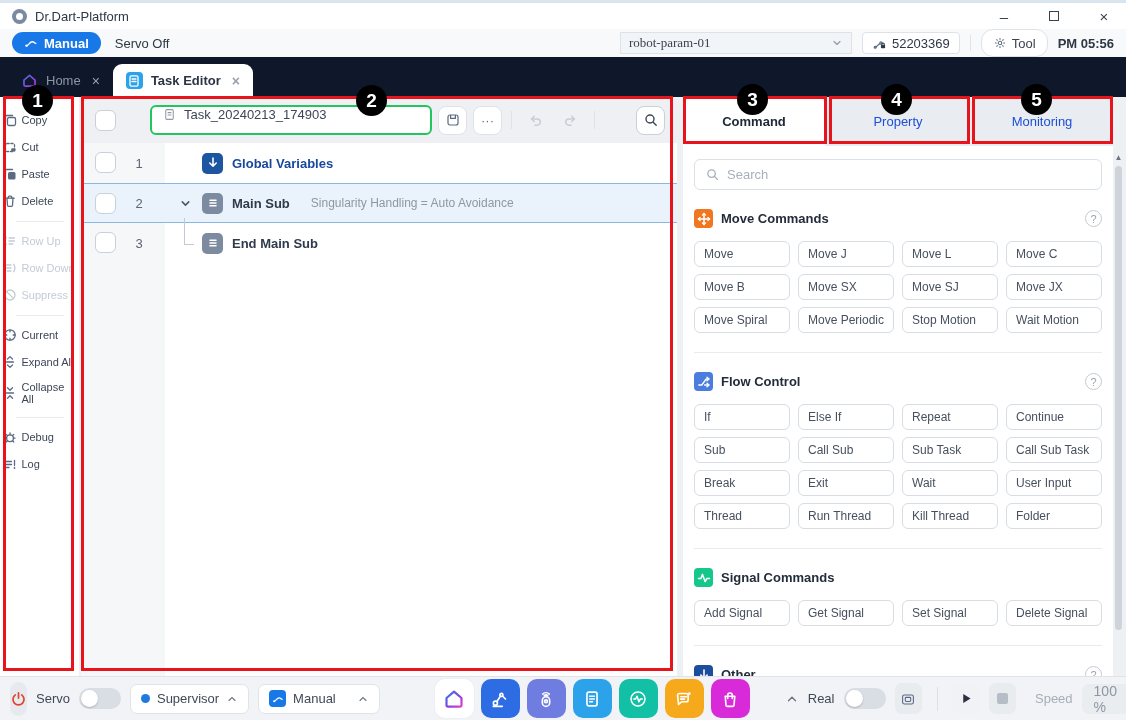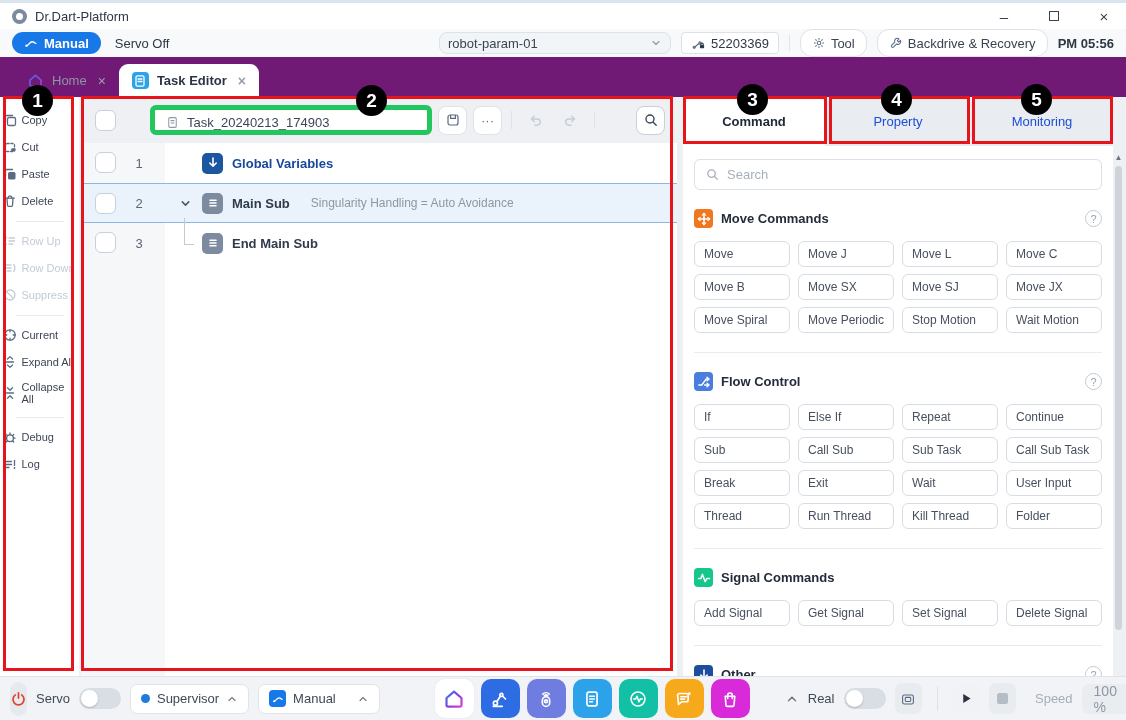--- a/index.html
+++ b/index.html
@@ -19,29 +19,29 @@
   .titlebar .title{ font-size:13px; color:#2e3744; }
   .win-controls{ margin-left:auto; display:flex; align-items:center; gap:30px; }
   .win-btn{ width:20px; height:18px; display:flex; align-items:center; justify-content:center; font-size:15px; color:#3a4350; cursor:default; }
   .maxbox{ width:10px; height:10px; border:1.2px solid #3a4350; }
 
   
   .toolbar{ height:28px; background:#f7f9fb; display:flex; align-items:center; padding:0 12px; gap:14px; }
   .mode-pill{ display:flex; align-items:center; gap:6px; background:#1878e8; color:#fff; font-size:13px; font-weight:bold; height:22px; padding:0 12px; border-radius:12px; }
   .servo-off{ font-size:13px; color:#2e3744; }
   .tb-right{ margin-left:auto; display:flex; align-items:center; gap:10px; }
-  .param-select{ width:232px; height:22px; background:#f2f5f8; border:1px solid #dde2e8; border-radius:8px; display:flex; align-items:center; padding:0 8px; font-size:13px; color:#3a4350; }
+  .param-select{ width:232px; height:22px; background:#f2f5f8; border:1px solid #dde2e8; border-radius:0; display:flex; align-items:center; padding:0 8px; font-size:13px; color:#3a4350;font-family:Liberation Serif, serif; }
   .param-select .chev{ margin-left:auto; color:#8b96a3; }
   .serial-badge{ height:22px; background:#fff; border:1px solid #dde2e8; border-radius:4px; display:flex; align-items:center; gap:5px; padding:0 9px; font-size:13px; color:#2e3744; }
   .tb-div{ width:1px; height:16px; background:#dfe4e9; }
   .tb-btn{ height:28px; background:#fff; border:1px solid #dde2e8; border-radius:12px; display:flex; align-items:center; gap:5px; padding:0 11px; font-size:13px; color:#3a4350; }
   .clock{ font-size:13px; color:#2e3744; font-weight:bold; }
 
   
-  .tabstrip{ height:40px; background:#701a75; display:flex; align-items:flex-end; padding-left:14px; }
+  .tabstrip{ height:40px; background:#0f172a; display:flex; align-items:flex-end; padding-left:8px; }
   .tab{ height:33px; display:flex; align-items:center; gap:8px; padding:0 13px; border-radius:9px 9px 0 0; font-size:13px; color:#8c96a4; }
   .tab.active{ background:#fff; color:#2b3442; font-weight:bold; }
   .tab .close{ color:#98a2ae; font-size:14px; margin-left:3px; }
   .tab-ic{ width:17px; height:17px; border-radius:4px; display:flex; align-items:center; justify-content:center; }
   .tab-ic.te{ background:#2ba2ea; }
 
   
   .content{ position:absolute; top:94px; left:0; right:0; bottom:44px; background:#eef1f4; }
 
   
@@ -50,21 +50,21 @@
   .side-item .lbl{ font-size:11px; color:#3c4656; }
   .side-item.disabled{ color:#c3cbd6; }
   .side-item.disabled .lbl{ color:#c3cbd6; }
   .side-div{ width:48px; border-top:1px solid #e8ebef; margin:6px 0; }
 
   
   .main{ position:absolute; left:81px; top:0; width:596px; bottom:0; background:#fff; }
   .num-col{ position:absolute; left:0; top:46px; bottom:0; width:84px; background:#f5f7f9; }
   .main-header{ position:relative; height:46px; background:#eef0f3; display:flex; align-items:center; padding:0 12px 0 14px; gap:6px; }
   .checkbox{ width:21px; height:21px; background:#fff; border:1px solid #c9d0d9; border-radius:6px; flex:0 0 auto; }
-  .task-field{ margin-left:28px; width:282px; height:30px; background:#fff; border:5px solid #22c55e; border-radius:6px; display:flex; align-items:flex-end; gap:7px; padding:0 10px; color:#8f99a5; }
+  .task-field{ margin-left:28px; width:282px; height:30px; background:#fff; border:2px solid #22c55e; border-radius:6px; display:flex; align-items:flex-start; gap:7px; padding:0 10px; color:#8f99a5; }
   .task-field input{ border:none; outline:none; font-size:13px; color:#3c4656; width:100%; font-family:"Liberation Sans",sans-serif; background:transparent; }
   .hbtn{ width:29px; height:29px; border:1px solid #dfe3e8; border-radius:8px; background:#fff; display:flex; align-items:center; justify-content:center; color:#5b6a82; }
   .hbtn.ghost{ border:none; background:transparent; color:#c6cdd6; }
   .hdiv{ width:1px; height:18px; background:#dfe3e8; margin:0 3px; }
   .hbtn.search-b{ margin-left:auto; border-color:#c9d0d8; color:#3c4656; }
 
   .task-rows{ position:relative; }
   .task-row{ position:relative; height:40px; display:flex; align-items:center; }
   .task-row .checkbox{ position:absolute; left:14px; top:9px; }
   .task-row .rownum{ position:absolute; left:48px; width:20px; text-align:center; font-size:13px; color:#5c6675; }
@@ -186,28 +186,20 @@
       </div>
       <span class="tb-div"></span>
       <div class="tb-btn">
         <span class="ic">
             <svg width="14" height="14" viewBox="0 0 16 16" fill="none" stroke="#5b6a82" stroke-width="1.2">
               <circle cx="8" cy="8" r="2"></circle>
               <path d="M8 2.2v2M8 11.8v2M2.2 8h2M11.8 8h2M3.9 3.9l1.4 1.4M10.7 10.7l1.4 1.4M12.1 3.9l-1.4 1.4M5.3 10.7l-1.4 1.4"></path>
             </svg>
           </span>
         <span>Tool</span>
-      </div>
-      <div class="tb-btn">
-        <span class="ic">
-            <svg width="14" height="14" viewBox="0 0 16 16" fill="none" stroke="#5b6a82" stroke-width="1.2" stroke-linejoin="round">
-              <path d="M10 2.6a3.2 3.2 0 0 0-3.4 4.4L3 10.6a1.5 1.5 0 0 0 2.1 2.1l3.6-3.6A3.2 3.2 0 0 0 13.2 5l-2 2-1.7-1.7 2-2z"></path>
-            </svg>
-          </span>
-        <span>Backdrive &amp; Recovery</span>
       </div>
       <span class="clock">PM 05:56</span>
     </div>
   </div>
 
   <div class="tabstrip" id="tabstrip">
       <div class="tab">
         <span class="tab-ic">
           <svg width="17" height="17" viewBox="0 0 20 20" fill="none" stroke-width="2" stroke-linejoin="round">
             <defs>

